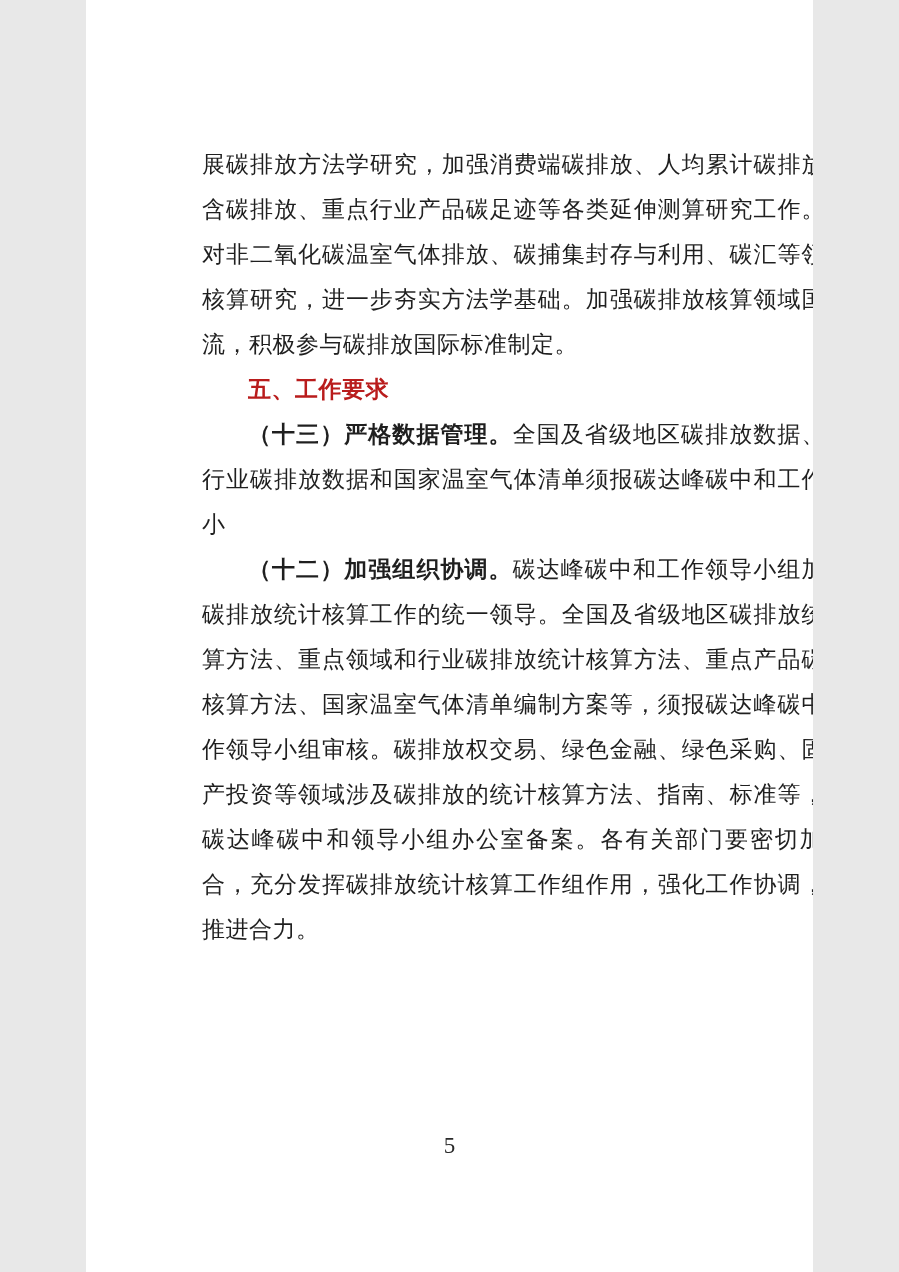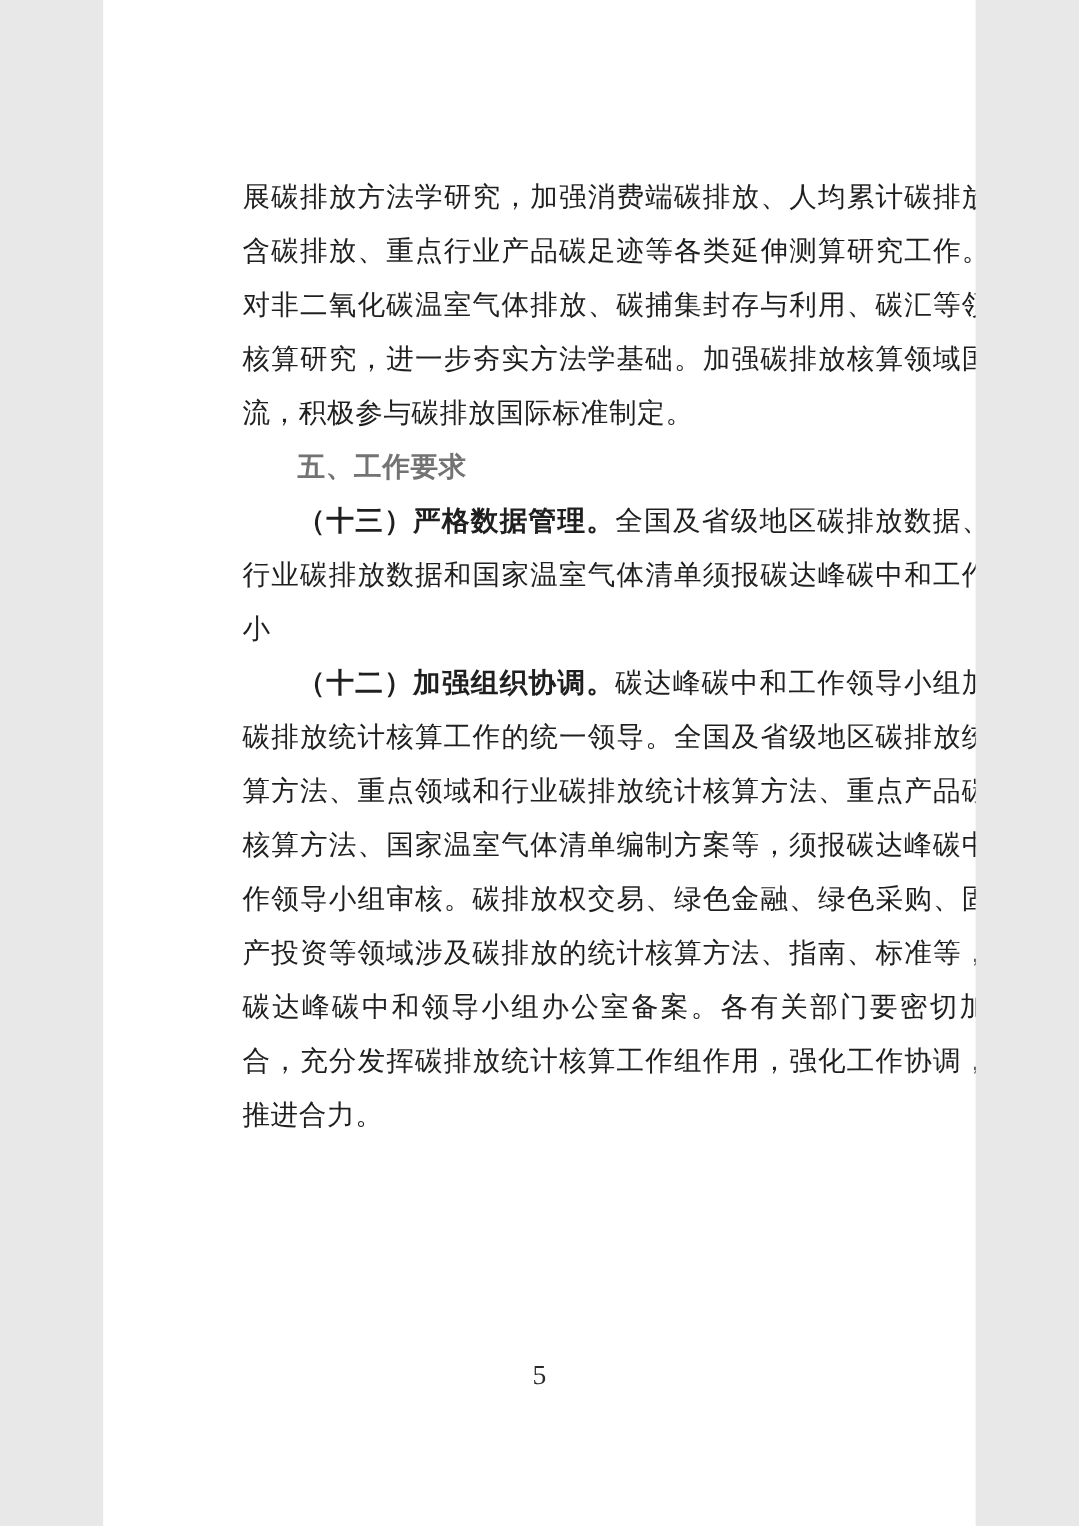--- a/index.html
+++ b/index.html
@@ -42,21 +42,21 @@
     font-weight: bold;
   }
   .section-heading {
     margin: 0;
     padding: 0;
     text-indent: 2em;
     font-size: 23px;
     line-height: 45px;
     font-weight: bold;
     font-family: "Liberation Sans", sans-serif;
-    color: #737373;
+    color: #b91c1c;
     text-align: left;
   }
   .page-number {
     position: absolute;
     top: 1126px;
     left: 0;
     width: 100%;
     text-align: center;
     font-size: 23px;
     line-height: 40px;

